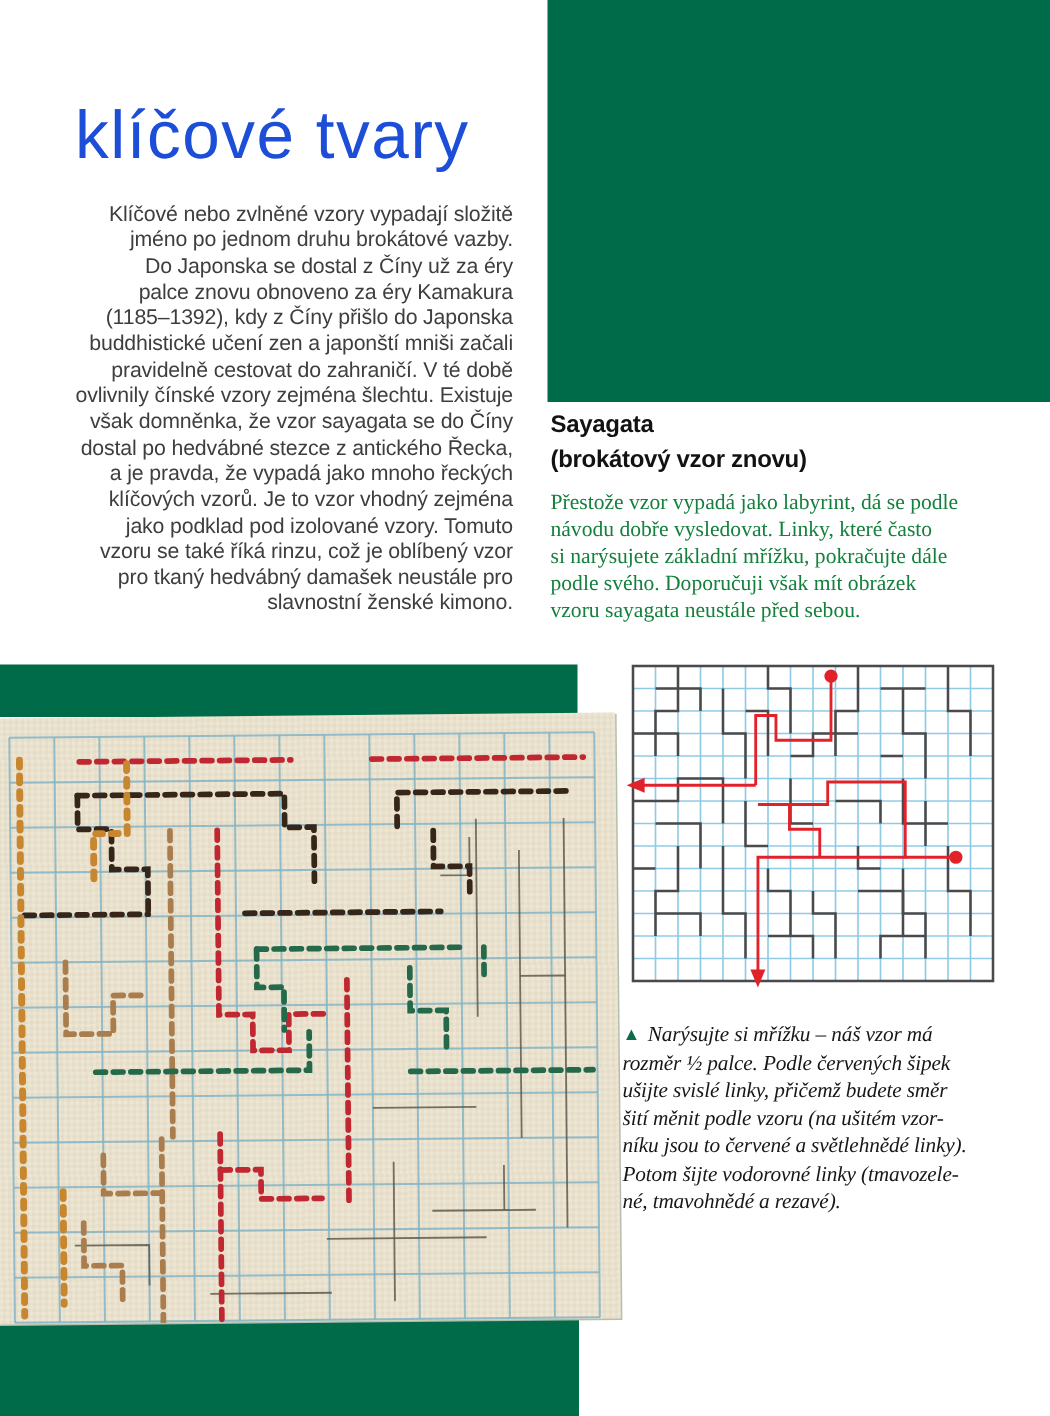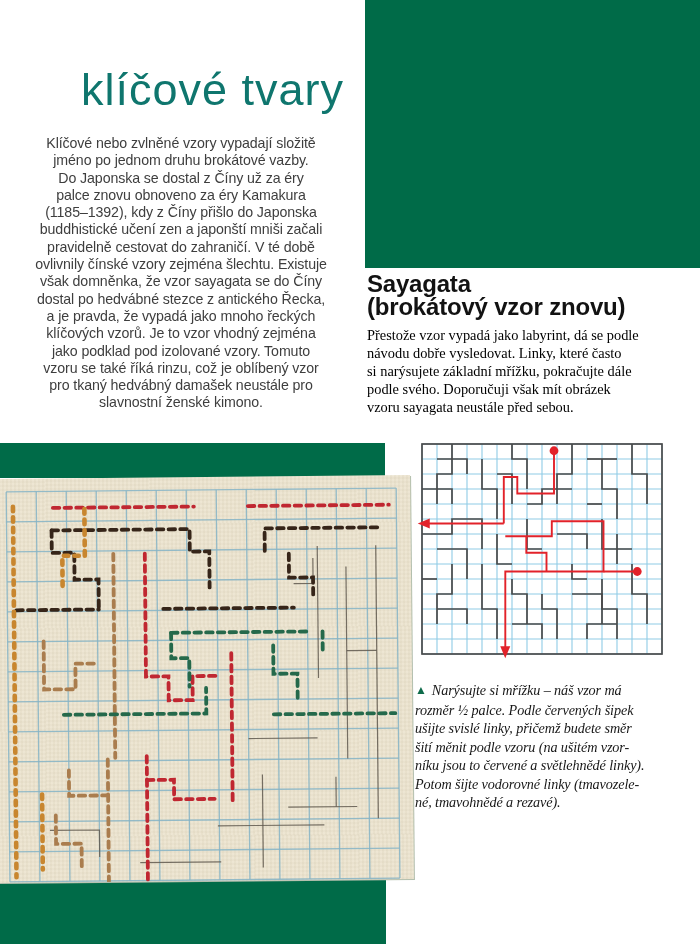--- a/index.html
+++ b/index.html
@@ -8,36 +8,36 @@
     font-family:"Liberation Sans",sans-serif;overflow:hidden;
   }
   .abs{position:absolute;}
   .green-panel{background:#006b48;}
   #panel-top{left:365px;top:0;width:335px;height:268px;}
   #panel-mid{left:0;top:443px;width:385px;height:35px;}
   #panel-bottom{left:0;top:878px;width:386px;height:66px;}
   #page-title{
     left:50px;top:64px;width:320px;
     font-size:45px;font-weight:400;letter-spacing:1px;
-    color:#0f766e;white-space:nowrap;margin-left:31px;
+    color:#1d4ed8;white-space:nowrap;
   }
   #intro{
-    left:20px;top:135px;width:322px;text-align:center;
+    left:20px;top:135px;width:322px;text-align:right;
     font-size:14.2px;line-height:17.3px;letter-spacing:-0.1px;color:#3e3e3e;
   }
   #intro .line{white-space:nowrap;}
   #section-heading{
-    left:367px;top:272px;font-size:24px;font-weight:bold;
+    left:367px;top:272px;font-size:16px;font-weight:bold;
     line-height:23px;color:#121212;letter-spacing:-0.2px;
   }
   #section-heading .line{white-space:nowrap;}
   #section-body{
     left:367px;top:326px;width:300px;
     font-family:"Liberation Serif",serif;
-    font-size:14.4px;line-height:18.1px;color:#000000;
+    font-size:14.4px;line-height:18.1px;color:#15803d;
   }
   #section-body .line{white-space:nowrap;}
   #diagram-wrap{left:406px;top:438px;width:262px;height:228px;}
   #figure-caption{
     left:415px;top:681px;width:262px;
     font-family:"Liberation Serif",serif;font-style:italic;
     font-size:14.2px;line-height:18.5px;color:#171717;letter-spacing:-0.1px;
   }
   #figure-caption .line{white-space:nowrap;}
   .tri{

